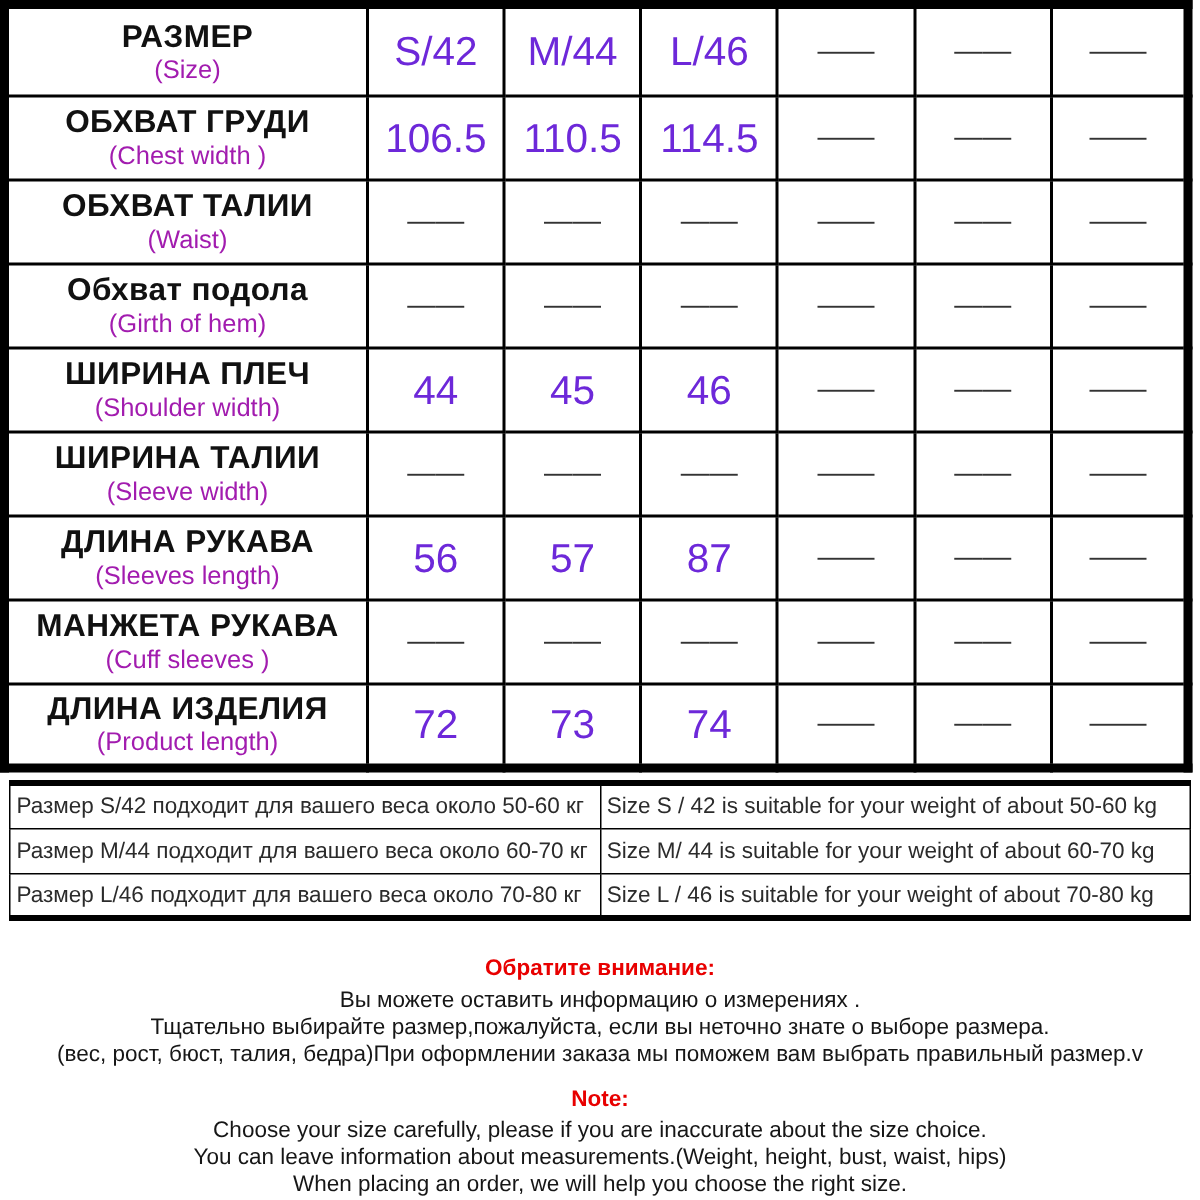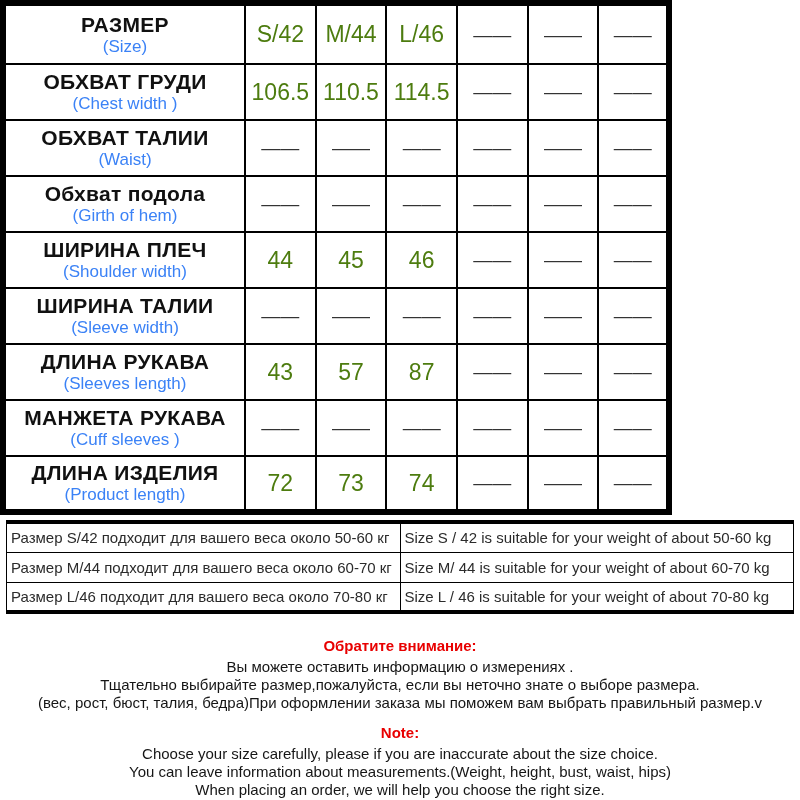--- a/index.html
+++ b/index.html
@@ -7,21 +7,21 @@
   body {
     font-family: "Liberation Sans", sans-serif;
     color: #1a1a1a;
     overflow: hidden;
   }
   .page { width: 800px; height: 800px; background: #fff; }
 
   
   table.size-table {
     border-collapse: collapse;
-    width: 672px;
+    width: 795px;
     table-layout: fixed;
     border: 6px solid #000;
     padding-left: 32px;
   }
   table.size-table td {
     border: 2px solid #000;
     text-align: center;
     vertical-align: middle;
     padding: 0;
   }
@@ -30,27 +30,27 @@
   td.label-cell { width: 242px; }
   .label-ru {
     font-weight: bold;
     font-size: 21px;
     letter-spacing: 0.3px;
     color: #111;
     line-height: 1.15;
   }
   .label-en {
     font-size: 17px;
-    color: #3b82f6;
+    color: #a21caf;
     line-height: 1.1;
     margin-top: 1px;
   }
   td.value-cell {
-    font-size: 23px;
-    color: #4d7c0f;
+    font-size: 27px;
+    color: #6d28d9;
   }
   td.value-cell.dash { font-size: 19px; color: #333; letter-spacing: 0px; }
 
   
   table.weight-table {
     border-collapse: collapse;
     width: 788px;
     margin: 5px auto 0 auto;
     table-layout: fixed;
     border-top: 4px solid #000;
@@ -163,21 +163,21 @@
           <td class="value-cell dash">——</td>
           <td class="value-cell dash">——</td>
           <td class="value-cell dash">——</td>
           <td class="value-cell dash">——</td>
         </tr>
         <tr>
           <td class="label-cell">
             <div class="label-ru">ДЛИНА РУКАВА</div>
             <div class="label-en">(Sleeves length)</div>
           </td>
-          <td class="value-cell">43</td>
+          <td class="value-cell">56</td>
           <td class="value-cell">57</td>
           <td class="value-cell">87</td>
           <td class="value-cell dash">——</td>
           <td class="value-cell dash">——</td>
           <td class="value-cell dash">——</td>
         </tr>
         <tr>
           <td class="label-cell">
             <div class="label-ru">МАНЖЕТА РУКАВА</div>
             <div class="label-en">(Cuff sleeves )</div>

